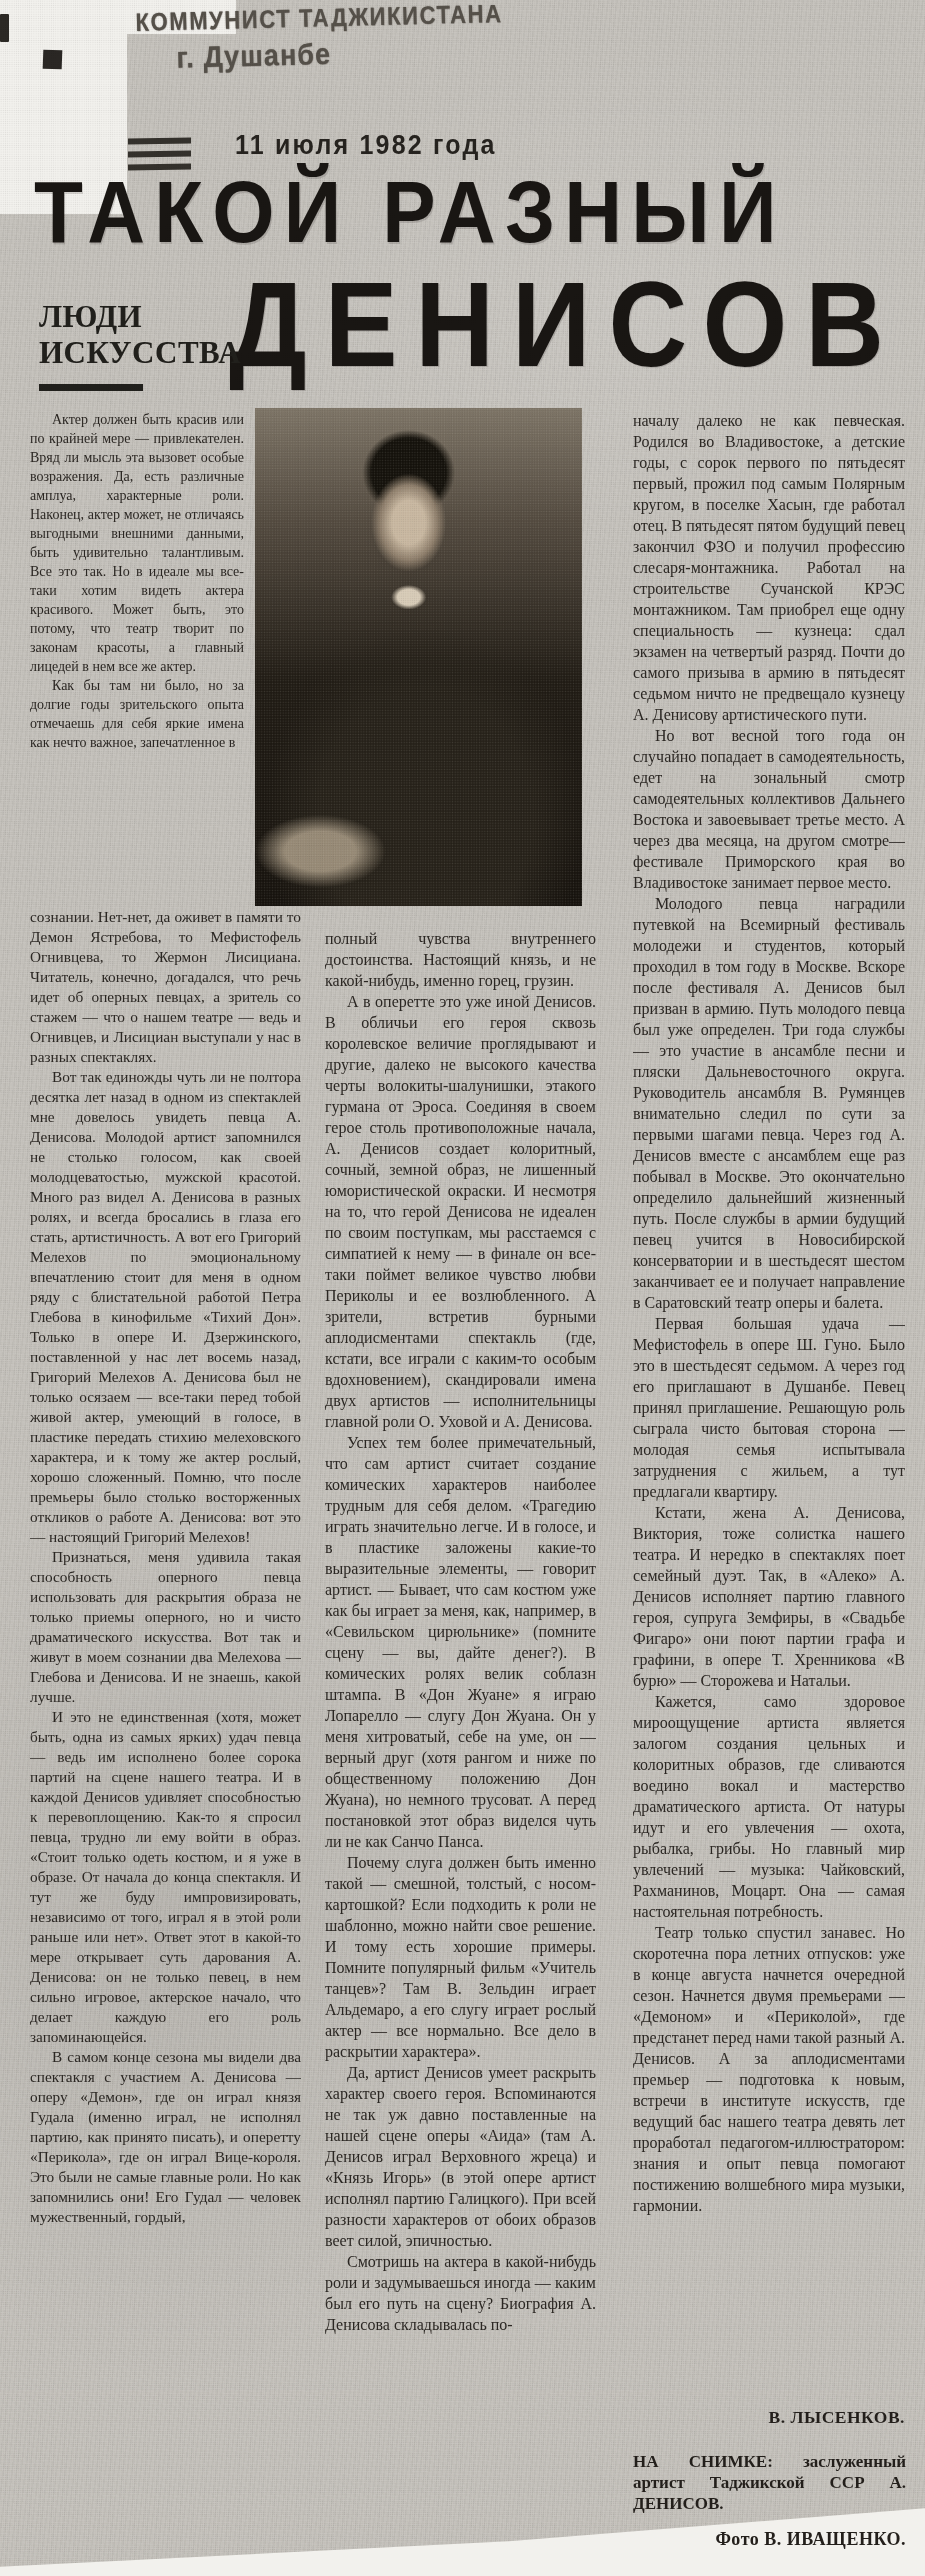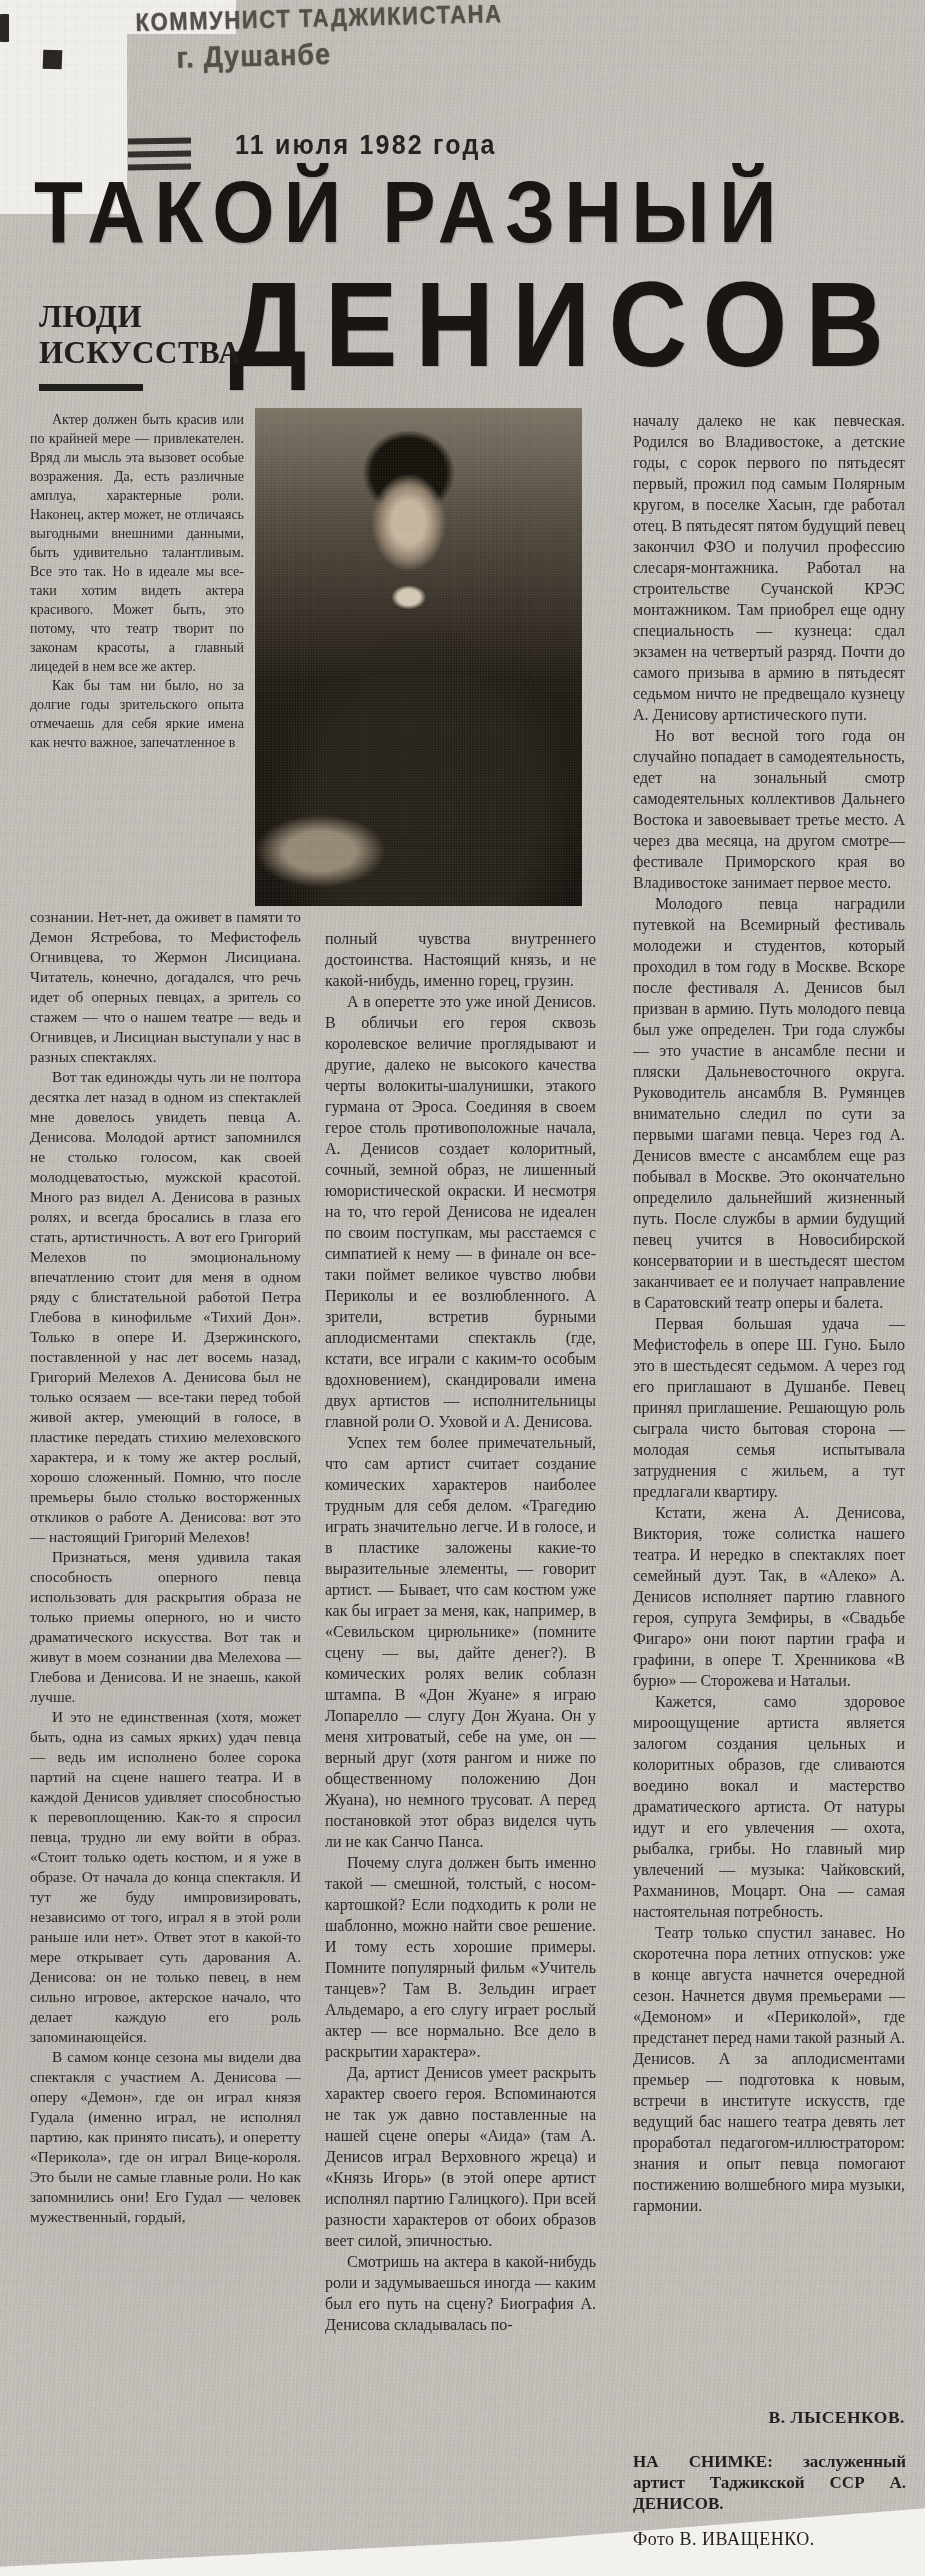--- a/index.html
+++ b/index.html
@@ -78,22 +78,22 @@
   .colC{left:633px;top:410px;width:272px;height:1989px;overflow:hidden;font-size:16px;line-height:21px;}
   .byline{
     position:absolute;left:633px;top:2407px;width:272px;text-align:right;
     font-weight:bold;font-size:17.5px;letter-spacing:0.5px;color:#231f1b;
   }
   .caption{
     position:absolute;left:633px;top:2451px;width:273px;text-align:justify;
     font-weight:bold;font-size:17px;line-height:21px;color:#231f1b;
   }
   .credit{
-    position:absolute;left:633px;top:2529px;width:273px;text-align:left;
-    font-weight:normal;font-size:18px;letter-spacing:0.5px;color:#231f1b;z-index:31;
+    position:absolute;left:633px;top:2529px;width:273px;text-align:right;
+    font-weight:bold;font-size:18px;letter-spacing:0.5px;color:#231f1b;z-index:31;
   }
 </style>
 </head>
 <body>
 
 <div class="page">
 
   <div class="white-a"></div>
   <div class="white-b"></div>
   <div class="corner-mark"></div>

